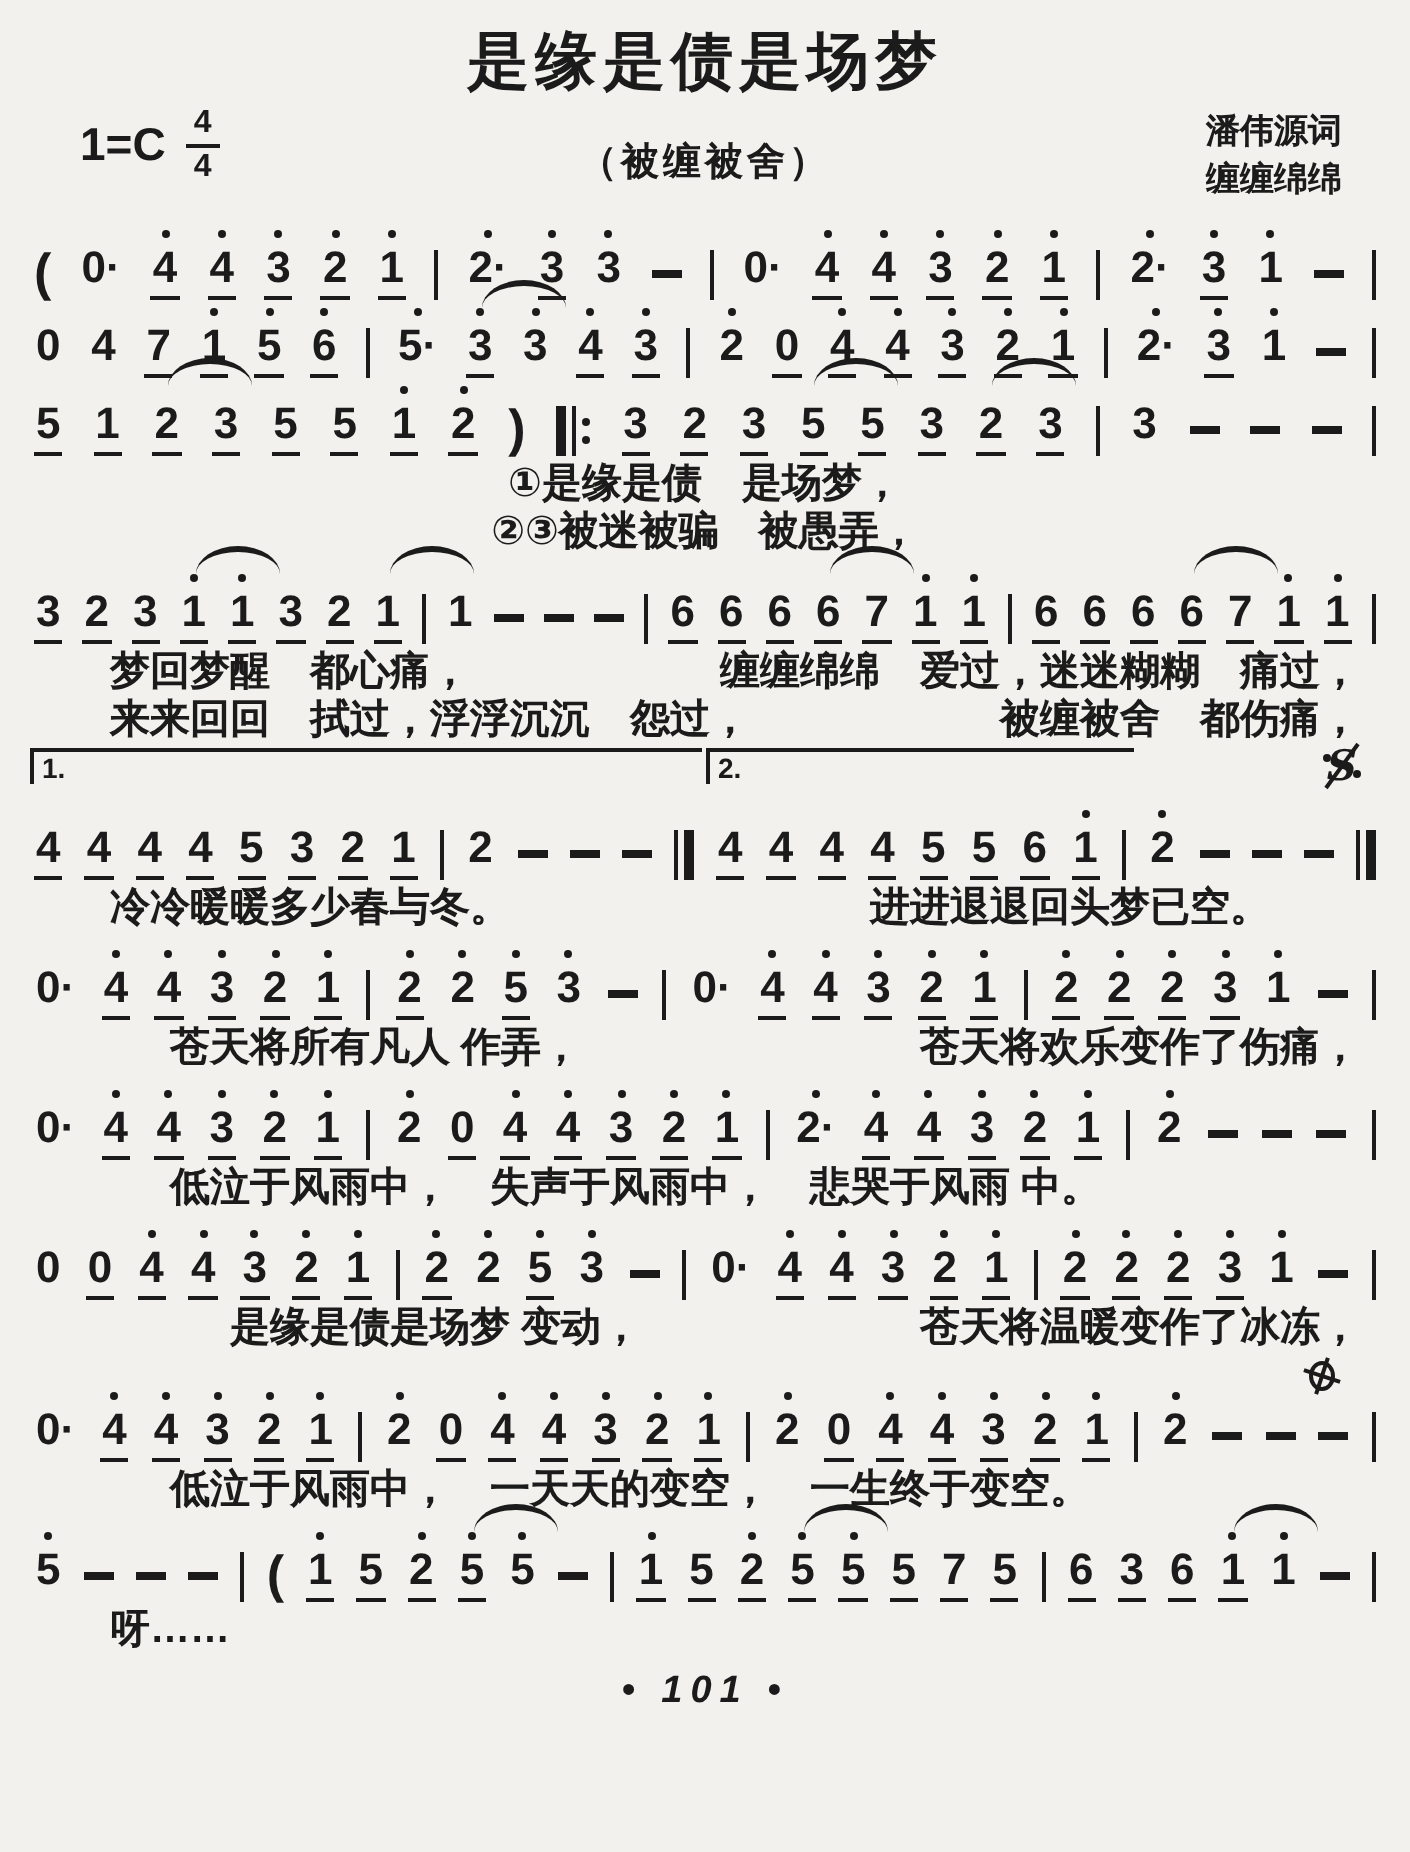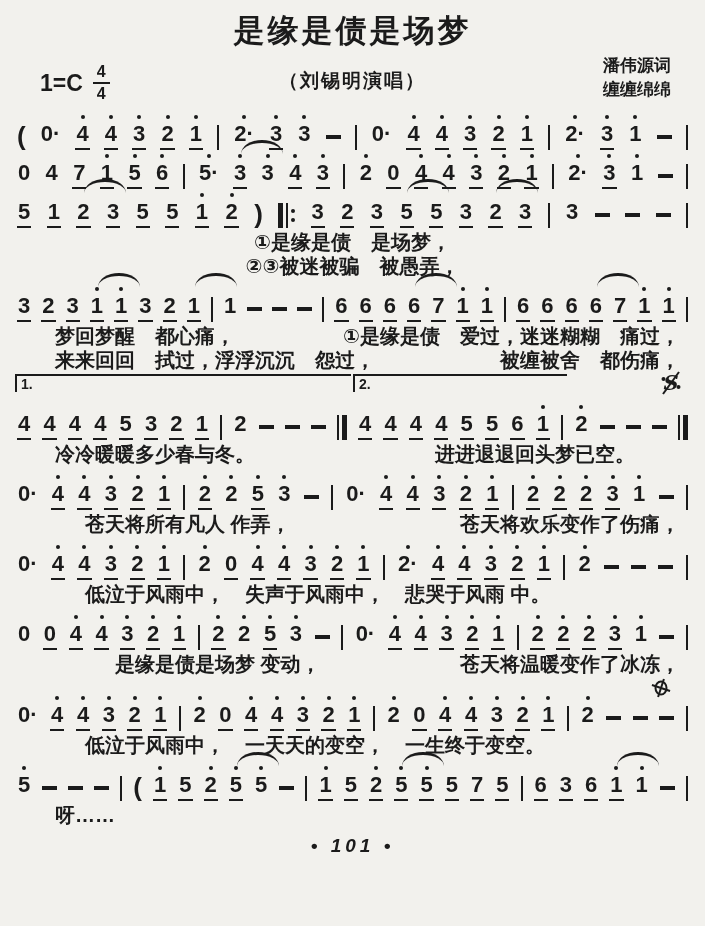--- a/index.html
+++ b/index.html
@@ -7,21 +7,21 @@
     width:705px;height:926px;overflow:hidden;
     background:#f2f1ed;color:#1b1b1b;
     font-family:"Liberation Sans","DejaVu Sans",sans-serif;
     -webkit-font-smoothing:antialiased;
   }
   .page{position:relative;width:705px;height:926px;}
 
   
   .title{padding-top:10px;text-align:center;font-size:31px;font-weight:700;letter-spacing:3px;}
   .hdr{position:relative;height:52px;margin-top:2px;}
-  .keysig{position:absolute;left:40px;top:10px;font-size:23px;font-weight:700;}
+  .keysig{position:absolute;left:40px;top:0;font-size:23px;font-weight:700;}
   .frac{display:inline-block;vertical-align:-8px;margin-left:10px;text-align:center;font-size:16px;font-weight:700;line-height:1;}
   .frac .n{display:block;border-bottom:2px solid #1b1b1b;padding:0 4px 2px;}
   .frac .d{display:block;padding-top:2px;}
   .perf{position:absolute;left:0;right:0;top:14px;text-align:center;font-size:19px;font-weight:700;letter-spacing:2px;}
   .credits{position:absolute;right:34px;top:0;font-size:17px;font-weight:700;line-height:24px;}
 
   
   .sys{display:flex;justify-content:space-between;align-items:flex-end;
        margin:0 15px;padding:15px 2px 2px;}
   .nt{position:relative;display:inline-block;font-size:22px;font-weight:700;line-height:1;
@@ -66,21 +66,21 @@
 <body>
 
 <div class="page">
 
   <div class="title">是缘是债是场梦</div>
 
   <div class="hdr">
     <div class="keysig">
       <span>1=C</span><span class="frac"><span class="n">4</span><span class="d">4</span></span>
     </div>
-    <div class="perf">（刘锡明演唱）</div>
+    <div class="perf">（被缠被舍）</div>
     <div class="credits">
       <div>潘伟源词</div>
       <div>缠缠绵绵</div>
     </div>
   </div>
 
   <div class="sys">
       <span class="paren">(</span>
       <span class="nt">0·</span>
       <span class="nt hi ul">4</span>
@@ -199,21 +199,21 @@
       <span class="nt ul">6</span>
       <span class="nt ul">6</span>
       <span class="nt ul slur">6</span>
       <span class="nt ul">7</span>
       <span class="nt hi ul">1</span>
       <span class="nt hi ul">1</span>
       <span class="bar"></span>
     </div>
   <div class="lyr pair ind40 rpad10">
     <span>梦回梦醒　都心痛，</span>
-    <span>①是缘是债　爱过，迷迷糊糊　痛过，</span>
+    <span>缠缠绵绵　爱过，迷迷糊糊　痛过，</span>
   </div>
   <div class="lyr pair ind40 rpad10">
     <span>来来回回　拭过，浮浮沉沉　怨过，</span>
     <span>被缠被舍　都伤痛，</span>
   </div>
 
   <div class="volta">
     <span class="vbr v1">1.</span>
     <span class="vbr v2">2.</span>
     <span class="segno">

